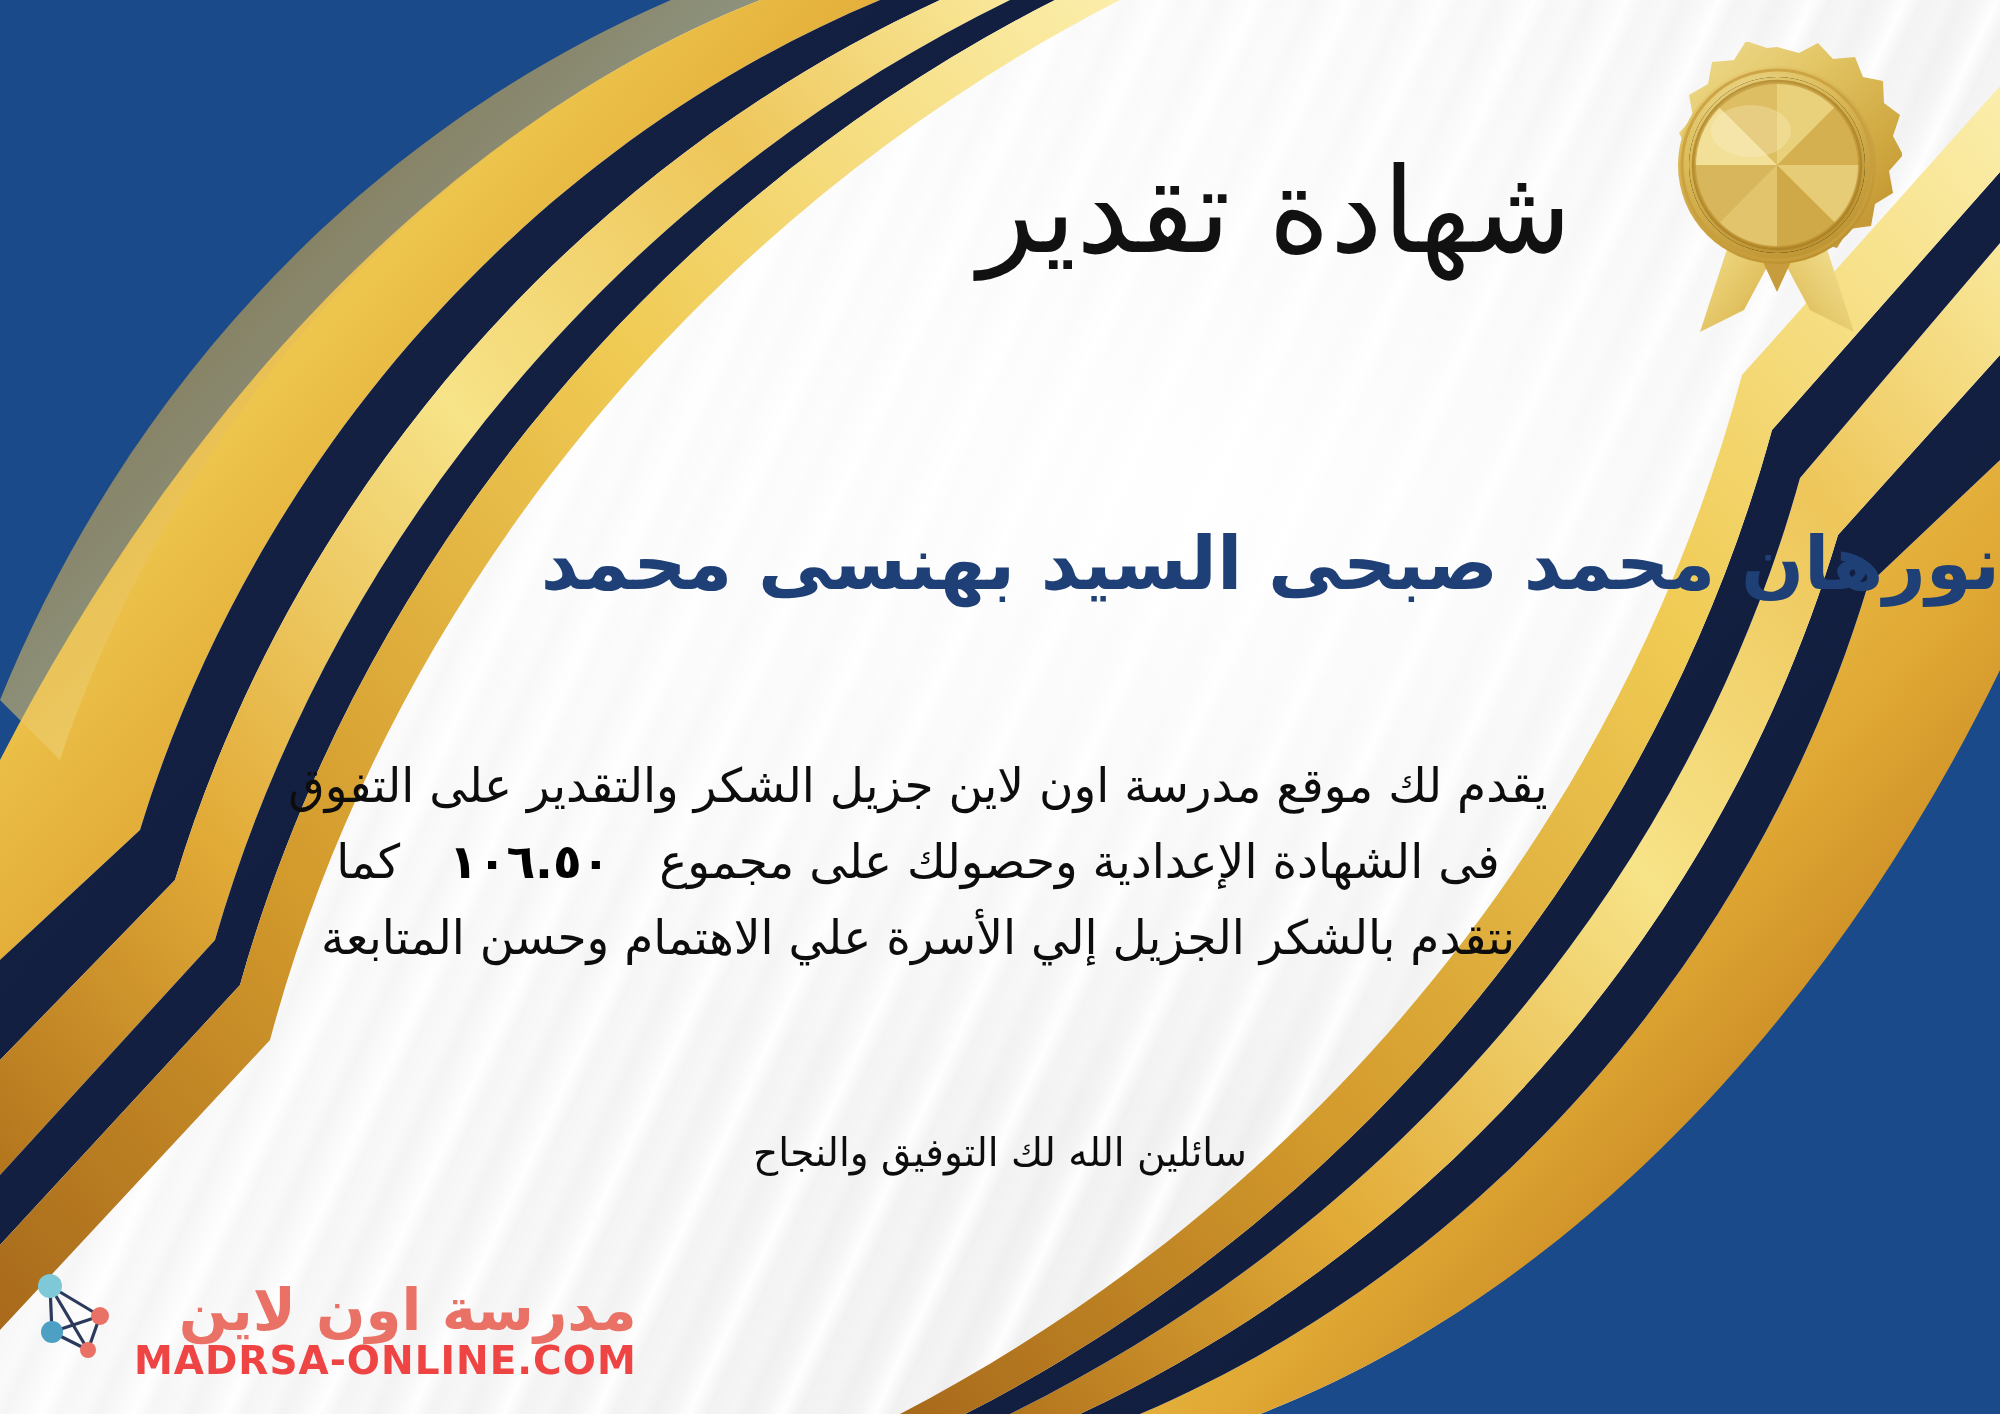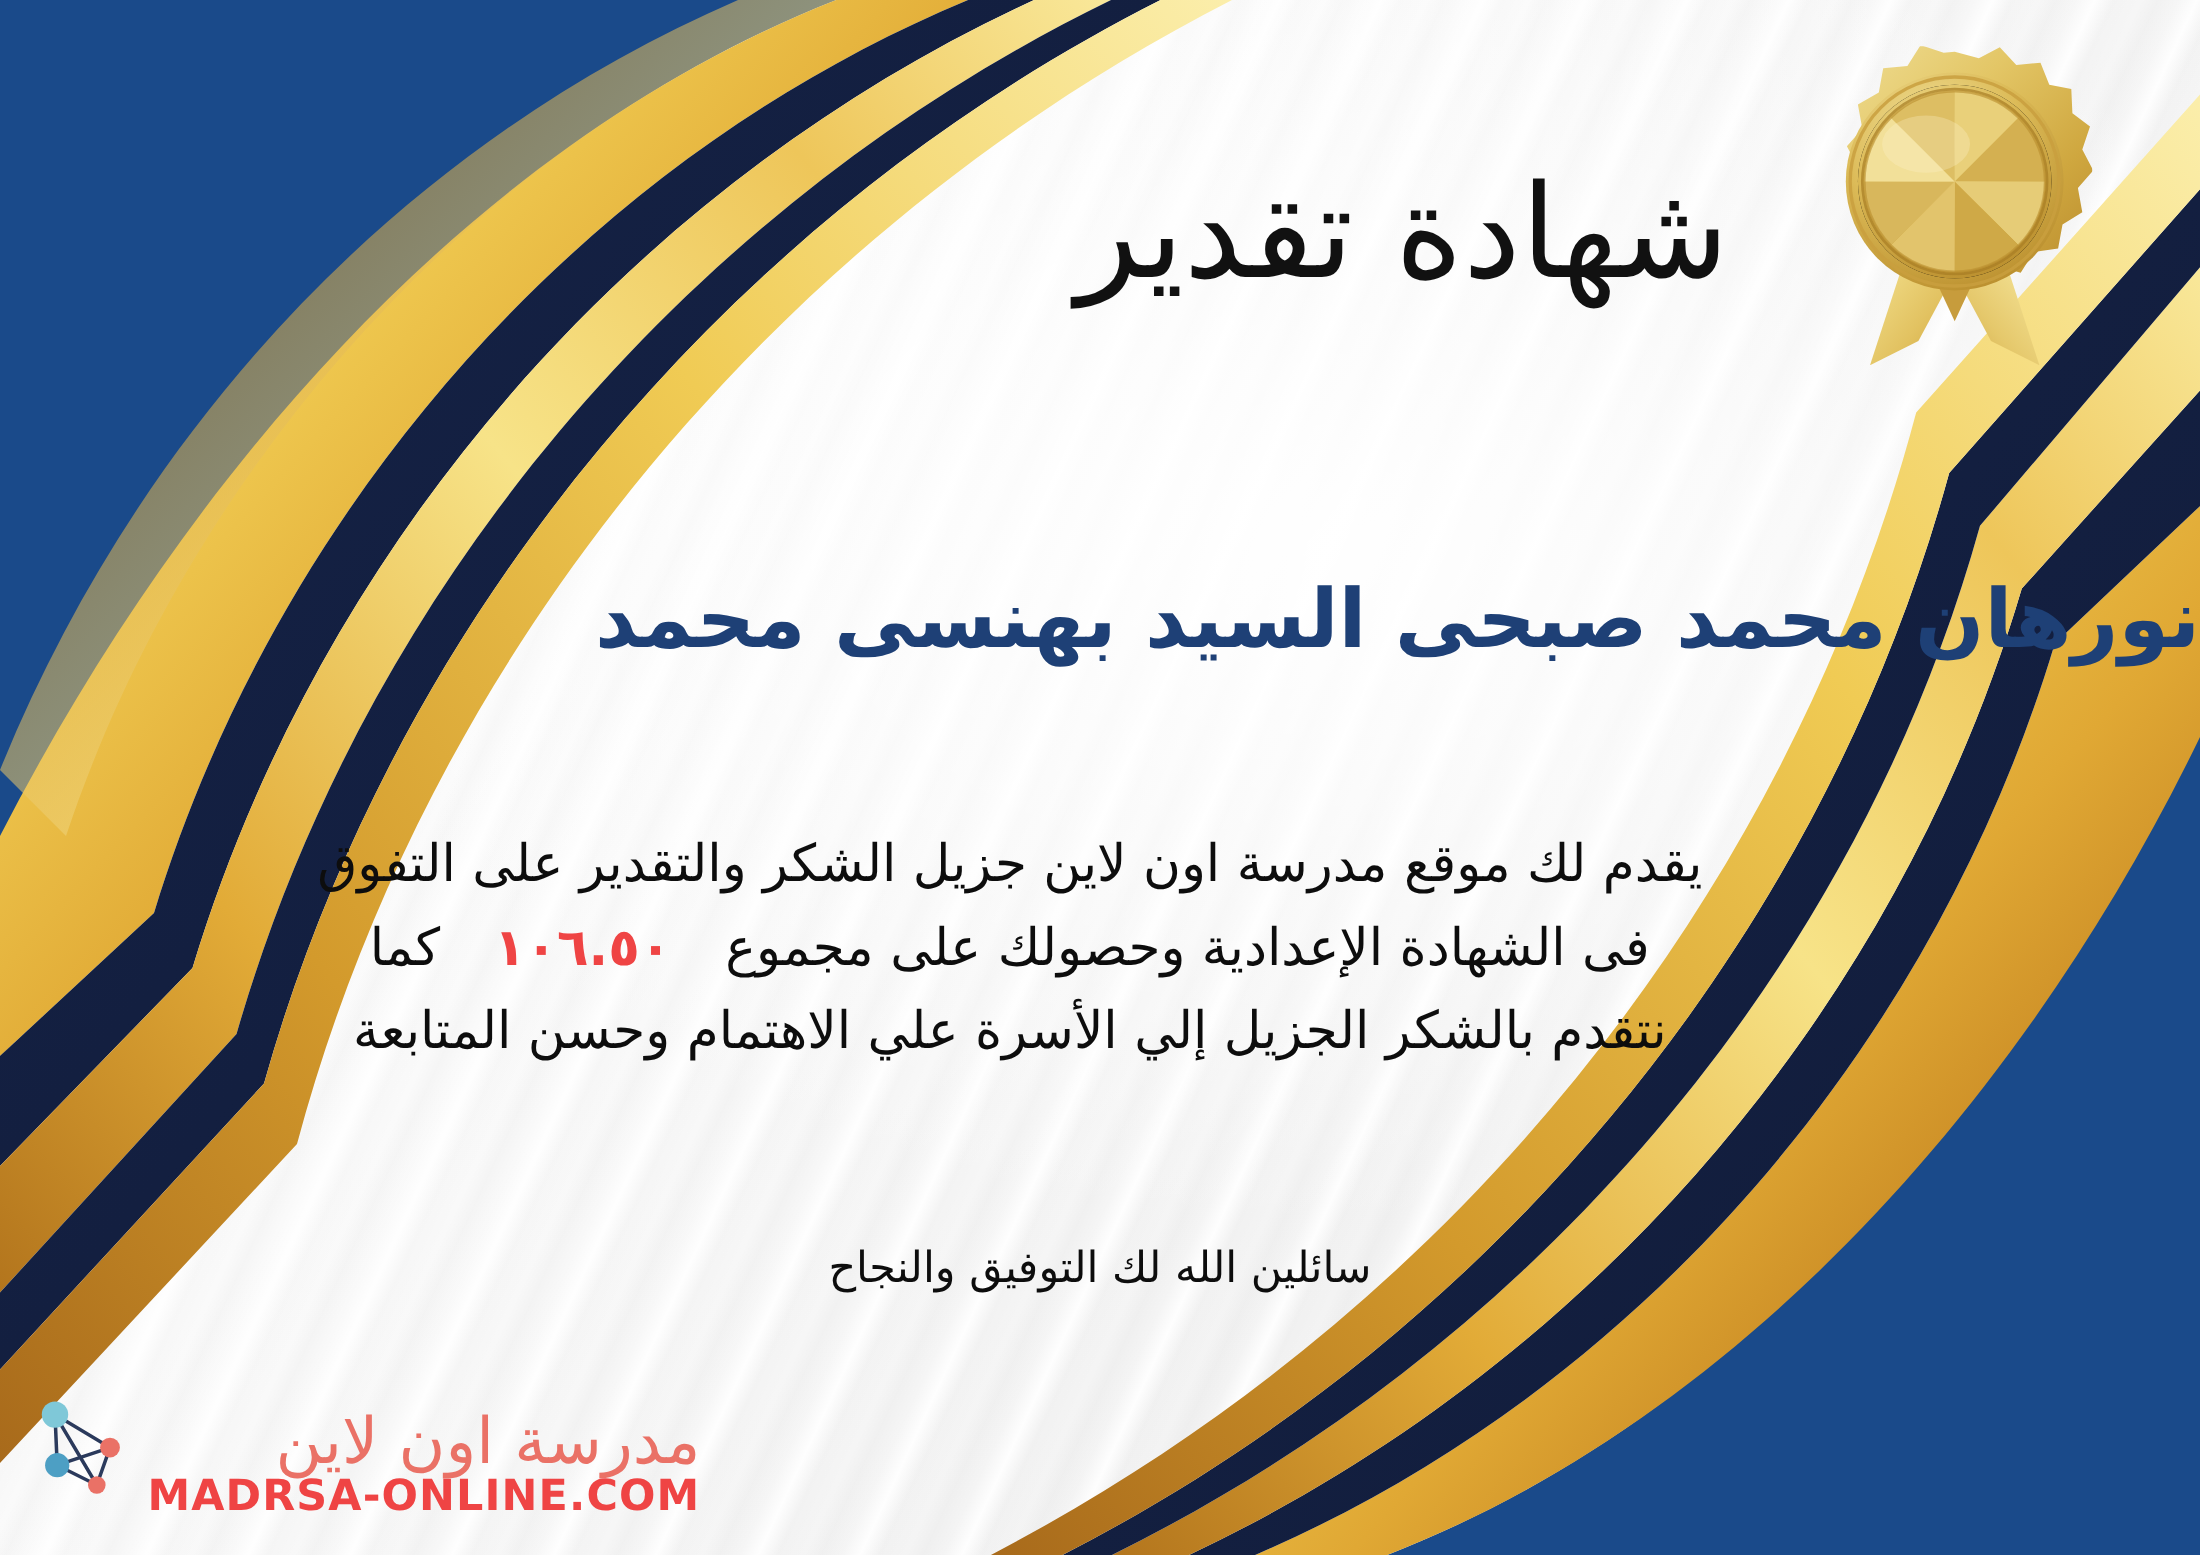--- a/index.html
+++ b/index.html
@@ -106,21 +106,21 @@
     color: #0d0d0d;
     font-size: 47px;
     line-height: 1.62;
   }
   .body-line {
     display: block;
     padding: 0 60px;
     white-space: nowrap;
   }
   .grade-value {
-    color: #ef4444;
+    color: #000000;
     font-weight: 600;
     padding: 0 34px;
     letter-spacing: 2px;
   }
 
   .closing-line {
     position: absolute;
     top: 1130px;
     left: 0;
     width: 2000px;
@@ -141,21 +141,21 @@
     gap: 10px;
     direction: rtl;
   }
   .brand-text {
     display: flex;
     flex-direction: column;
     align-items: flex-start;
   }
   .brand-ar {
     font-size: 58px;
-    font-weight: normal;
+    font-weight: bold;
     color: #ea7166;
     line-height: 1.05;
     letter-spacing: 0px;
     white-space: nowrap;
     margin-top: 30px;
   }
   .brand-url {
     font-size: 39px;
     font-weight: bold;
     color: #ef4444;

